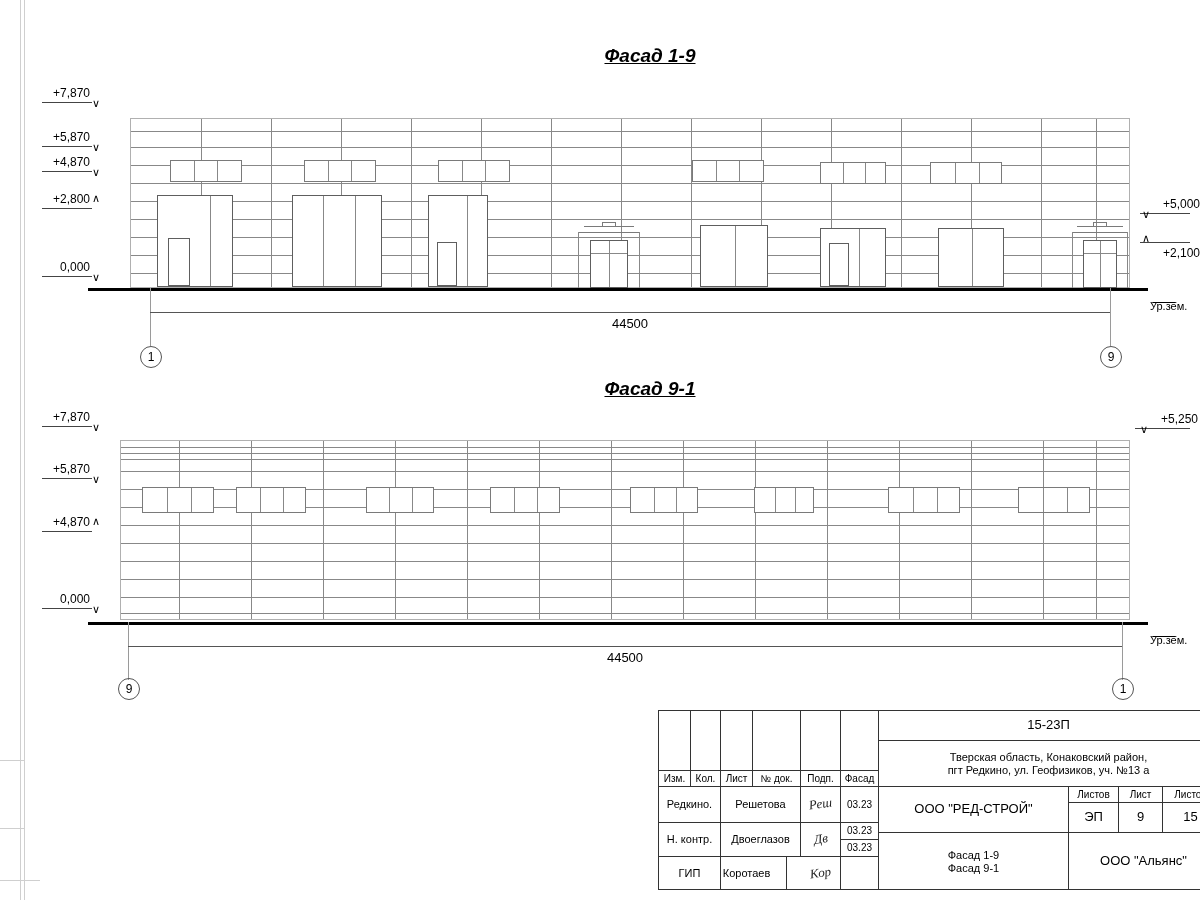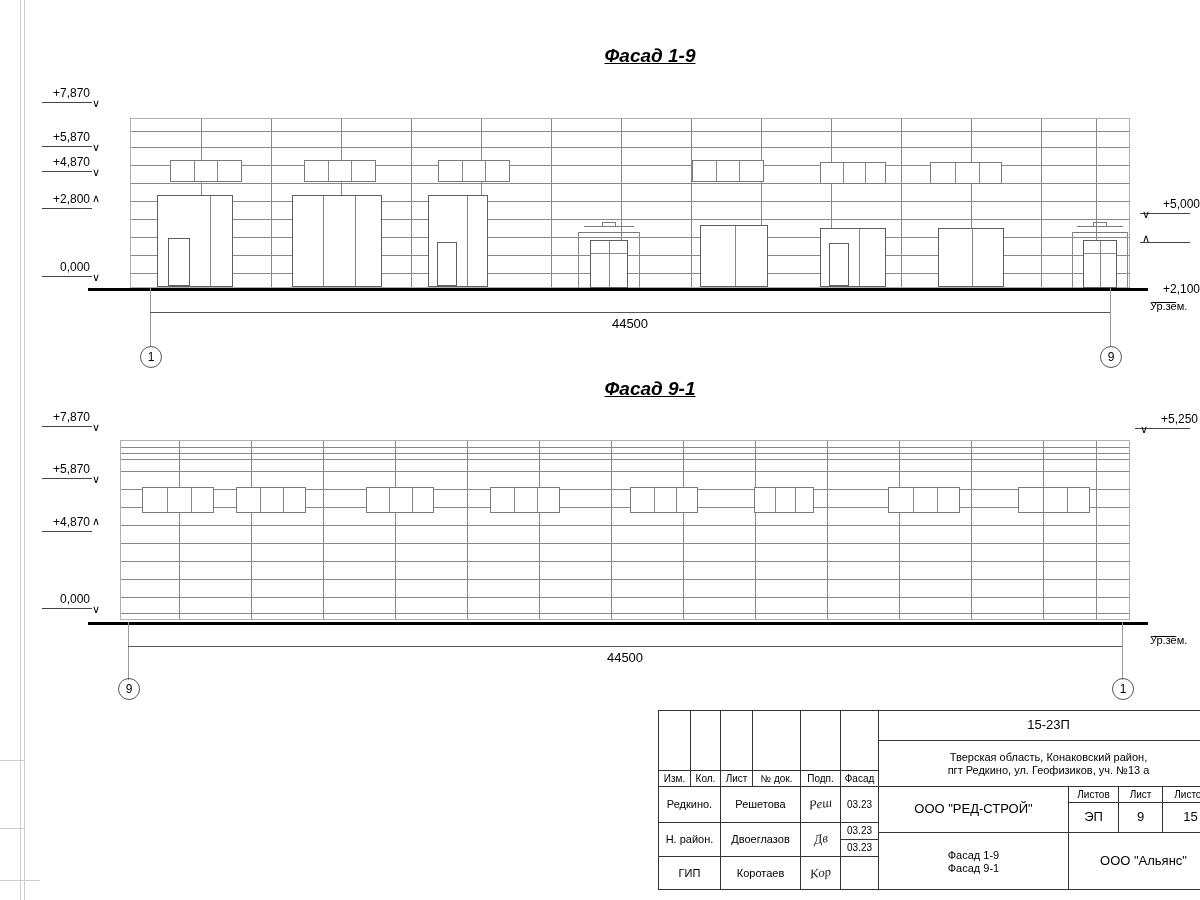--- a/index.html
+++ b/index.html
@@ -155,21 +155,21 @@
   <div class="abs" style="left:92px; top:192px; font-size:11px;">∧</div>
 
   <div class="abs lvl-text" style="left:20px; top:260px; width:70px;">0,000</div>
   <div class="abs lvl-line" style="left:42px; top:276px; width:50px;"></div>
   <div class="abs" style="left:92px; top:271px; font-size:11px;">∨</div>
 
   <div class="abs lvl-text" style="left:1148px; top:197px; width:52px;">+5,000</div>
   <div class="abs lvl-line" style="left:1140px; top:213px; width:50px;"></div>
   <div class="abs" style="left:1142px; top:208px; font-size:11px;">∨</div>
 
-  <div class="abs lvl-text" style="left:1148px; top:246px; width:52px;margin-top:36px;">+2,100</div>
+  <div class="abs lvl-text" style="left:1148px; top:246px; width:52px;">+2,100</div>
   <div class="abs lvl-line" style="left:1140px; top:242px; width:50px;"></div>
   <div class="abs" style="left:1142px; top:232px; font-size:11px;">∧</div>
 
   <div class="abs" style="left:130px; top:118px; width:1000px; height:170px; border:1px solid #b0b0b0; box-sizing:border-box;">
 
     <div class="abs hline" style="left:0; top:12px;  width:998px;"></div>
     <div class="abs hline" style="left:0; top:28px;  width:998px;"></div>
     <div class="abs hline" style="left:0; top:46px;  width:998px;"></div>
     <div class="abs hline" style="left:0; top:64px;  width:998px;"></div>
     <div class="abs hline" style="left:0; top:82px;  width:998px;"></div>
@@ -390,30 +390,30 @@
     <div class="cell" style="left:142px;top:60px;width:40px; height:16px;">Подп.</div>
     <div class="cell" style="left:182px;top:60px;width:38px; height:16px;">Фасад</div>
 
     <div class="cell stamp-mid" style="left:0;  top:76px; width:62px; height:36px;">Редкино.</div>
     <div class="cell stamp-mid" style="left:62px;top:76px; width:80px; height:36px;">Решетова</div>
     <div class="cell" style="left:142px;top:76px; width:40px; height:36px;">
         <span class="sig">Реш</span>
       </div>
     <div class="cell" style="left:182px;top:76px; width:38px; height:36px;">03.23</div>
 
-    <div class="cell stamp-mid" style="left:0;  top:112px; width:62px; height:34px;">Н. район.</div>
+    <div class="cell stamp-mid" style="left:0;  top:112px; width:62px; height:34px;">Н. контр.</div>
     <div class="cell stamp-mid" style="left:62px;top:112px; width:80px; height:34px;">Двоеглазов</div>
     <div class="cell" style="left:142px;top:112px; width:40px; height:34px;">
         <span class="sig">Дв</span>
       </div>
     <div class="cell" style="left:182px;top:112px; width:38px; height:17px;">03.23</div>
     <div class="cell" style="left:182px;top:129px; width:38px; height:17px;">03.23</div>
 
     <div class="cell stamp-mid nb-b" style="left:0;  top:146px; width:62px; height:33px;">ГИП</div>
-    <div class="cell stamp-mid nb-b" style="left:62px;top:146px; width:80px; height:33px;">Коротаев</div>
+    <div class="cell stamp-mid nb-b" style="left:48px;top:146px; width:80px; height:33px;">Коротаев</div>
     <div class="cell nb-b" style="left:142px;top:146px; width:40px; height:33px;">
         <span class="sig">Кор</span>
       </div>
     <div class="cell nb-b" style="left:182px;top:146px; width:38px; height:33px;"></div>
 
     <div class="cell stamp-big" style="left:220px; top:0; width:339px; height:30px; border-right:none;">15-23П</div>
     <div class="cell stamp-mid" style="left:220px; top:30px; width:339px; height:46px; border-right:none; white-space:pre-line;">Тверская область, Конаковский район,
 пгт Редкино, ул. Геофизиков, уч. №13 а</div>
 
     <div class="cell stamp-big" style="left:220px; top:76px; width:190px; height:46px;">ООО "РЕД-СТРОЙ"</div>

